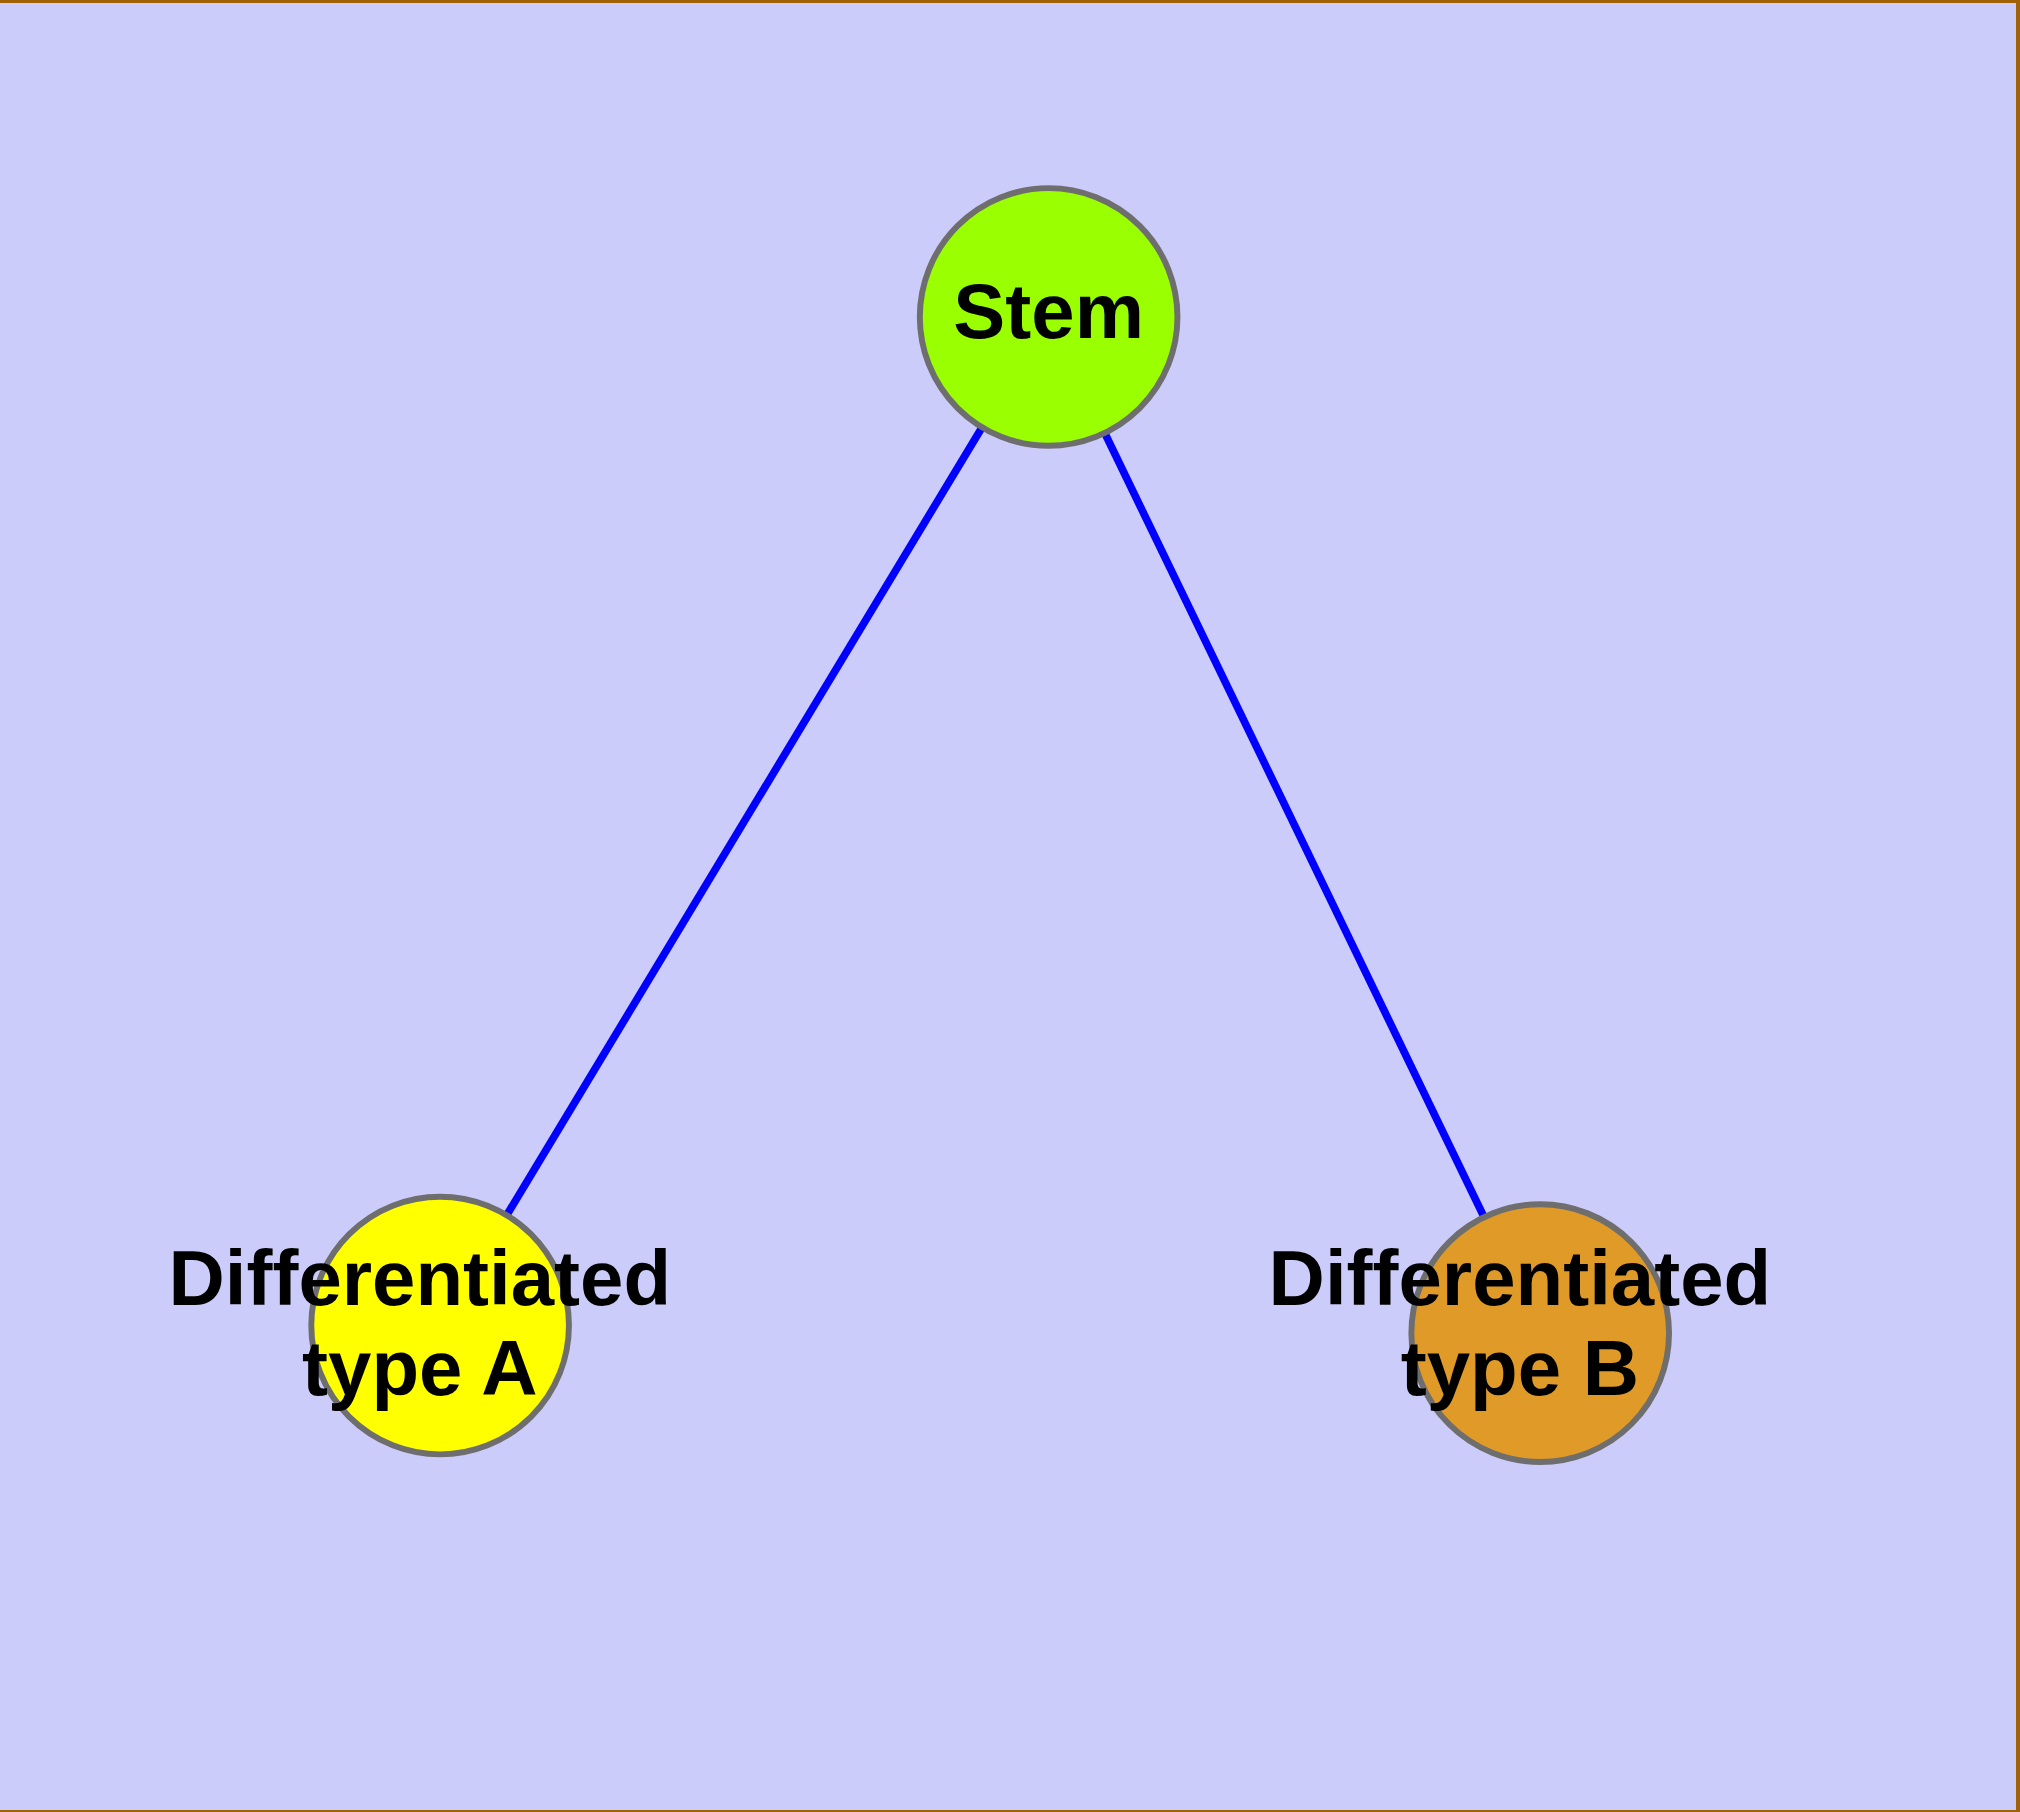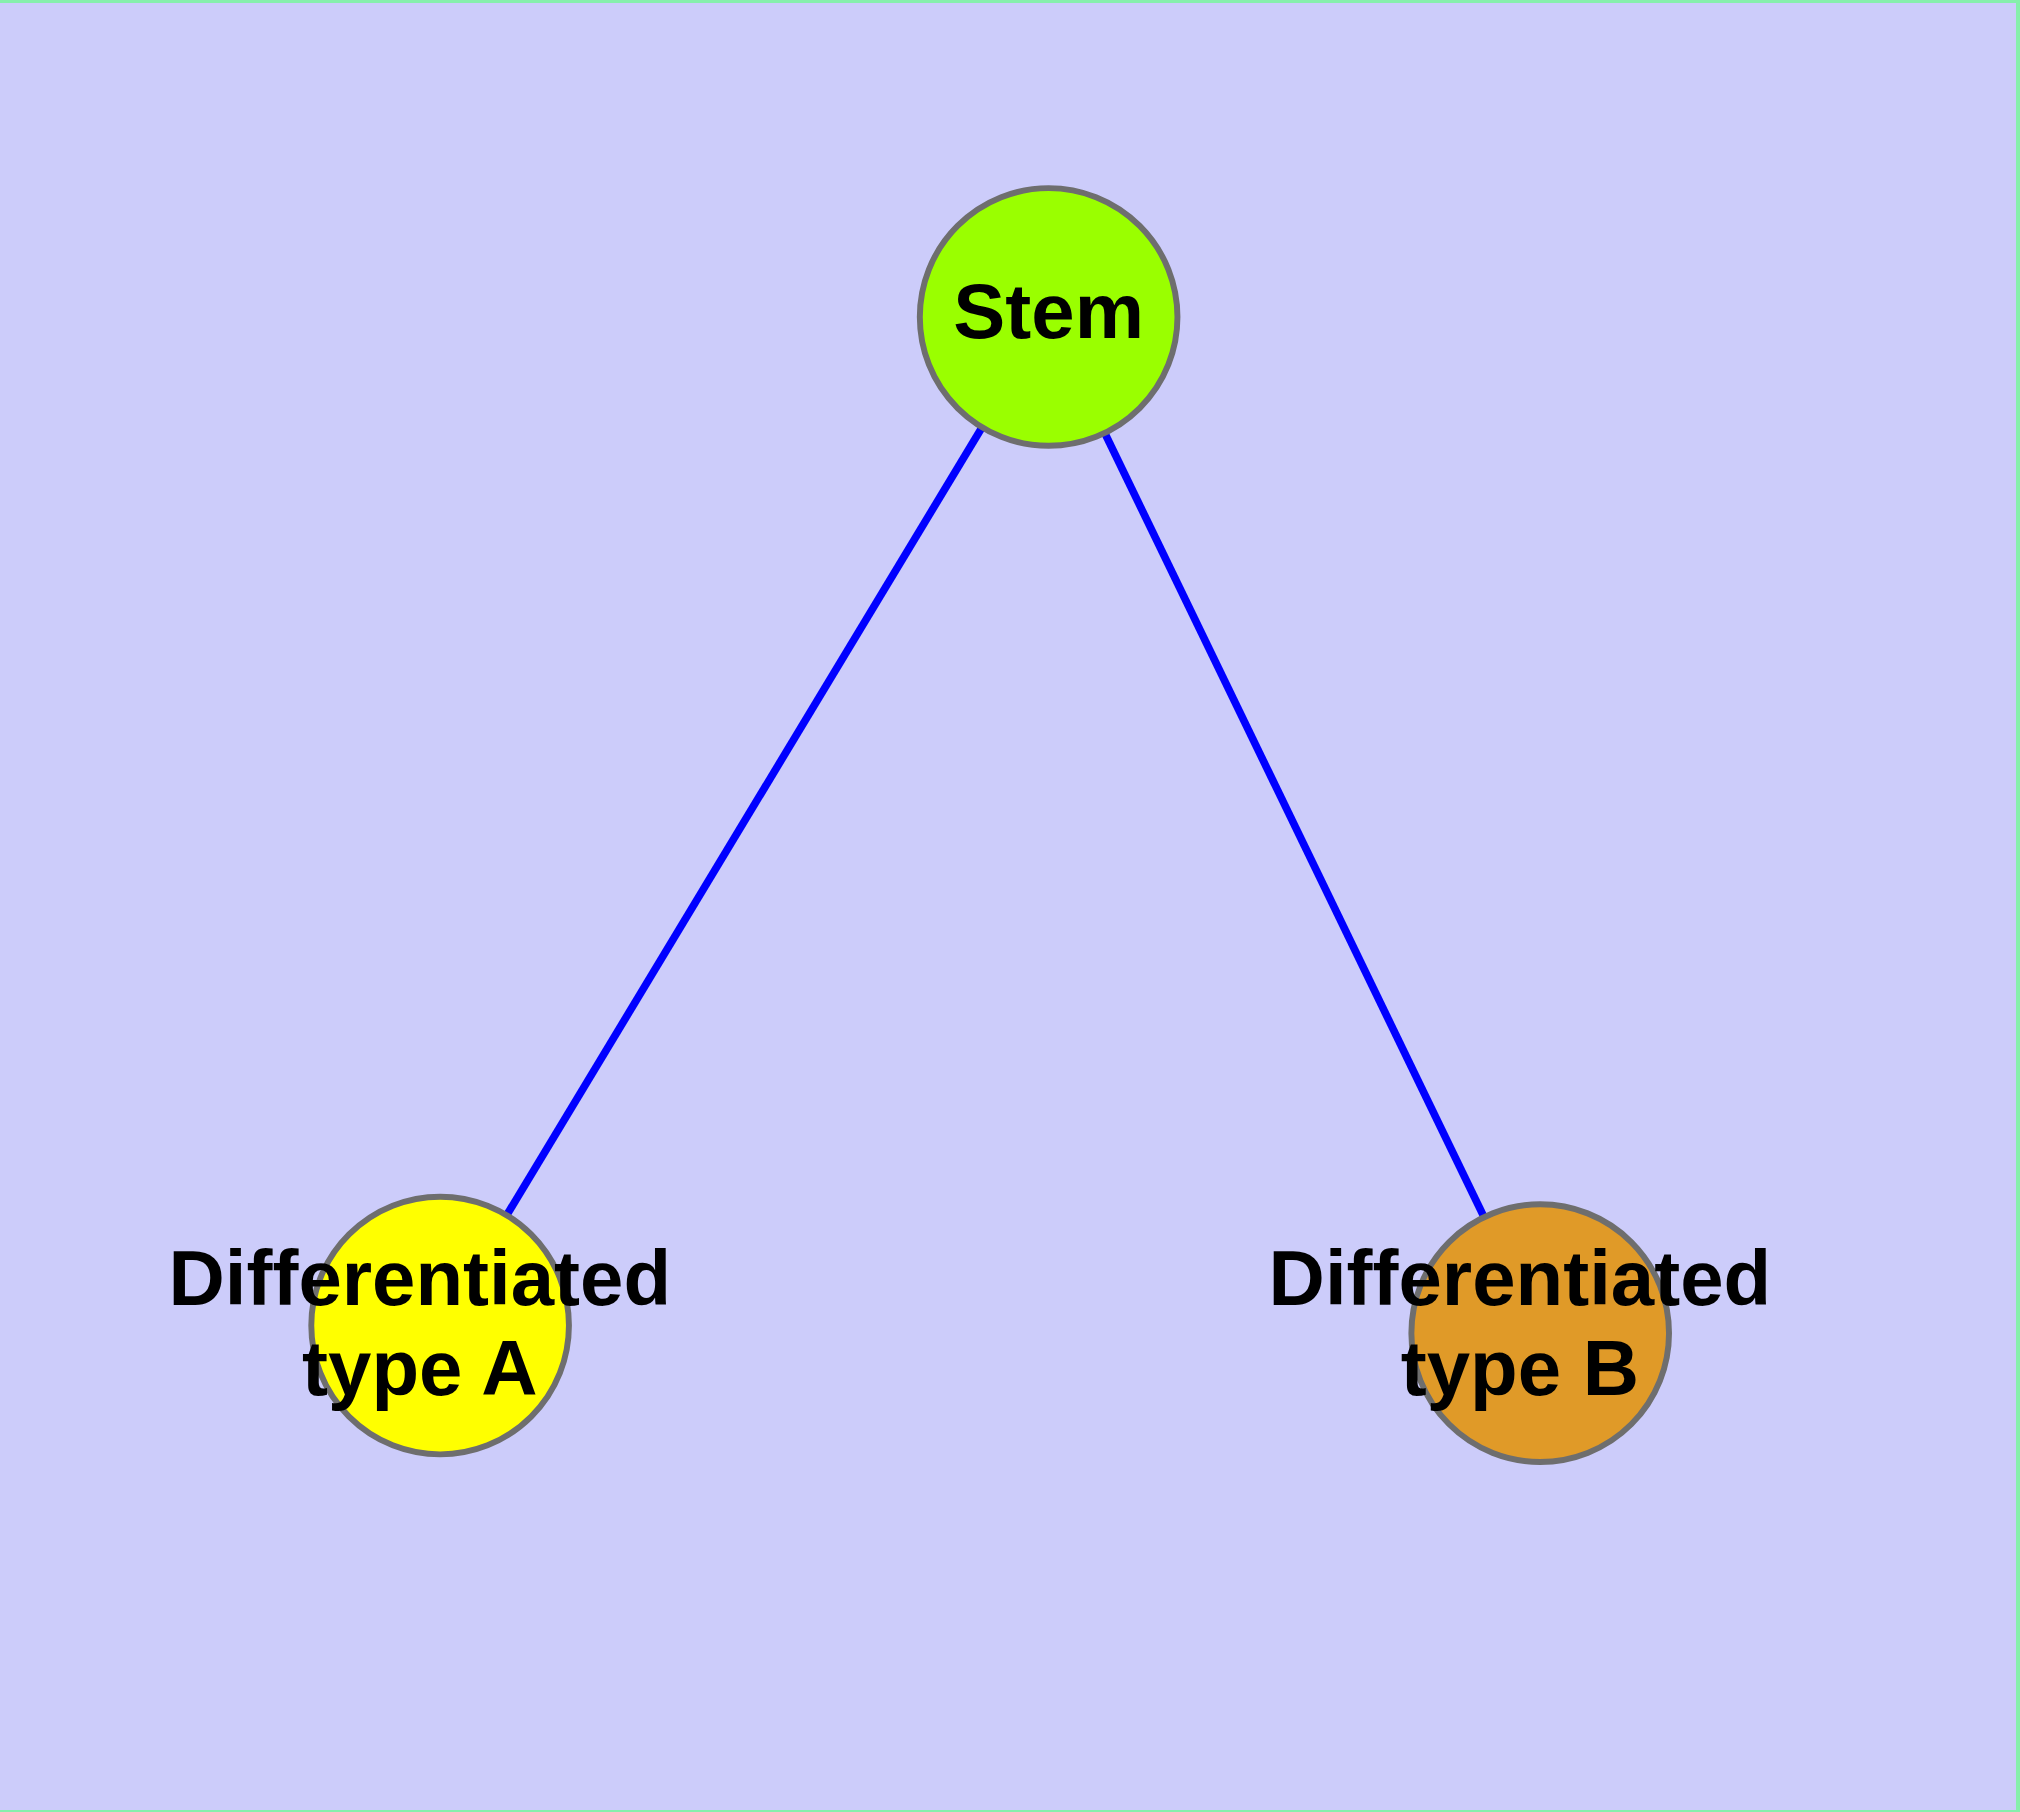--- a/index.html
+++ b/index.html
@@ -4,21 +4,21 @@
 <style>
   html, body {
     margin: 0;
     padding: 0;
     background: #ffffff;
   }
   #canvas {
     position: relative;
     width: 2021px;
     height: 1812px;
-    background: #86efac;
+    background: #a16207;
     overflow: hidden;
     font-family: "Liberation Sans", sans-serif;
   }
   #plot-background {
     position: absolute;
     left: 0px;
     top: 3.4px;
     width: 2016px;
     height: 1807px;
     background: #ccccfa;

